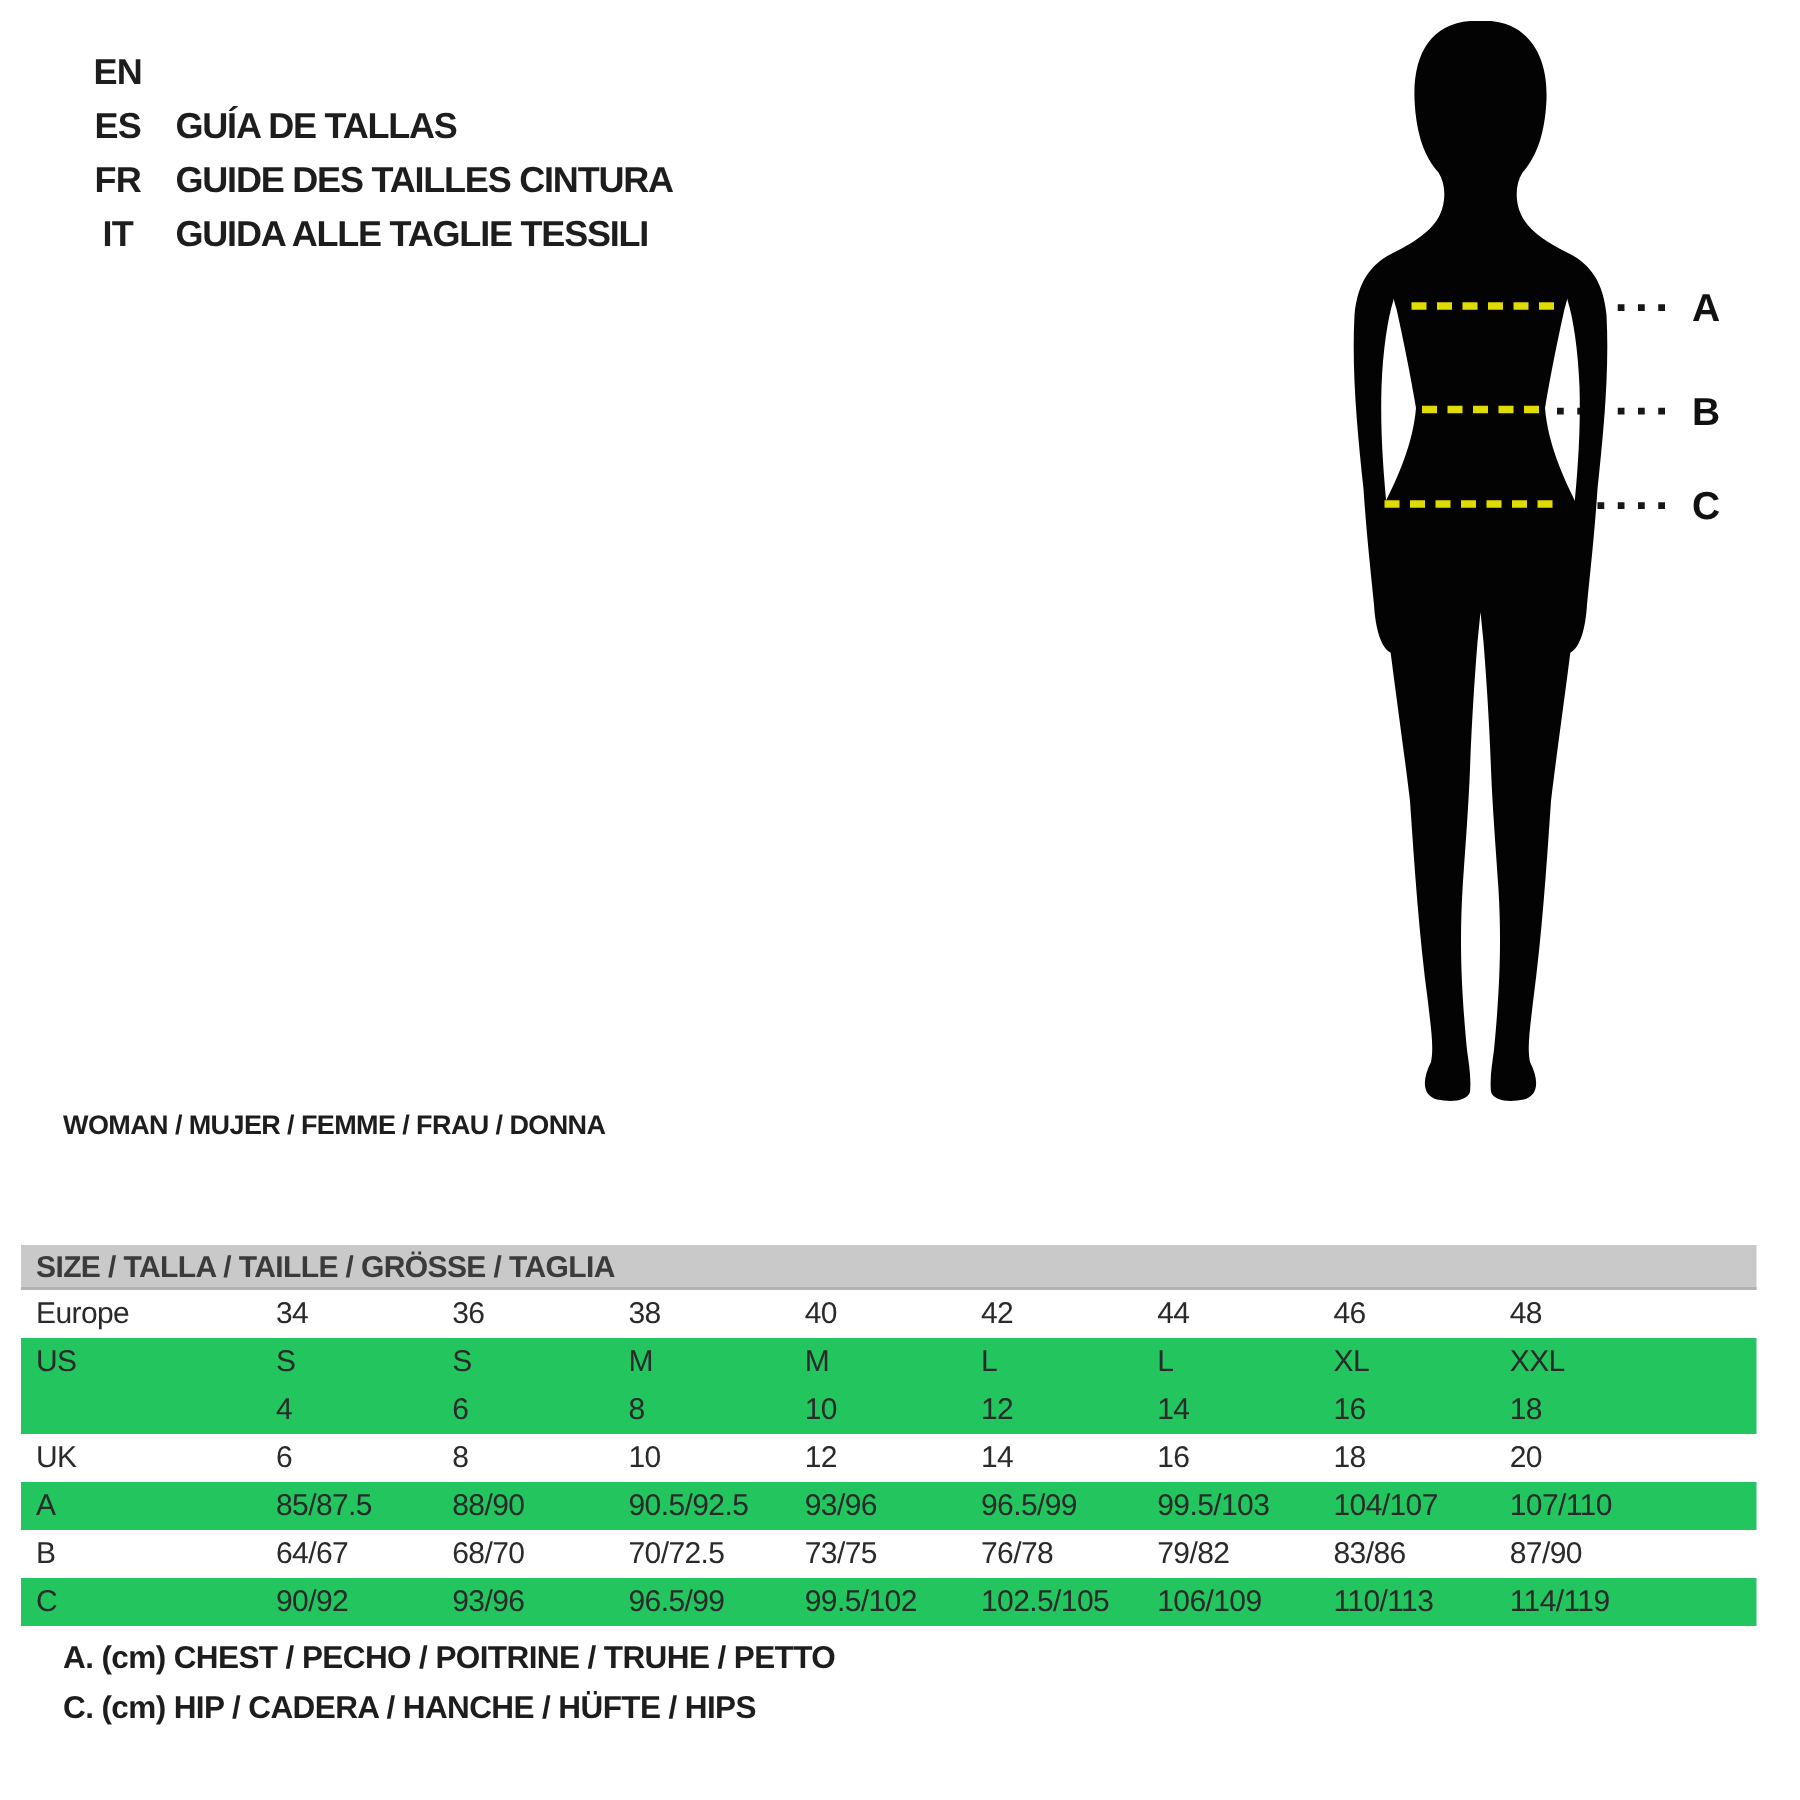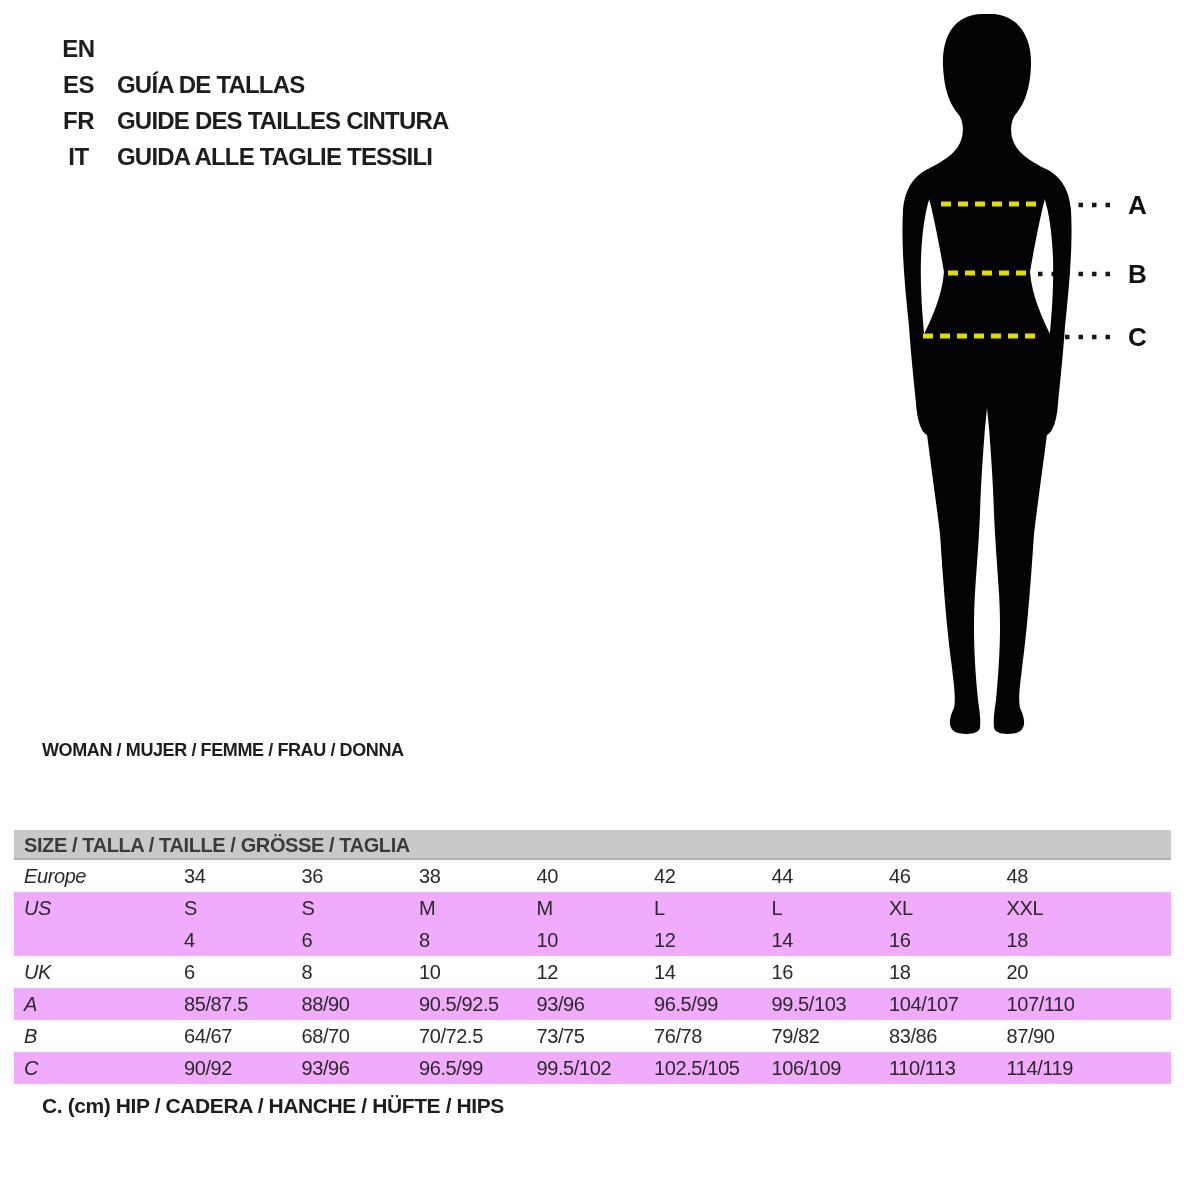--- a/index.html
+++ b/index.html
@@ -18,22 +18,22 @@
   .marker-label { font-family:"Liberation Sans", sans-serif; font-weight:bold; font-size:26px; fill:#111; }
 
   
   .section-title { position:absolute; left:42px; top:740px; font-weight:bold; font-size:18px; letter-spacing:-0.4px; }
 
   
   .size-table { position:absolute; left:14px; top:786px; width:1157px;margin-top:44px; }
   .t-header { height:30px; line-height:30px; background:#c9c9c9; border-bottom:2px solid #b2b2b2;
               font-weight:bold; font-size:20px; color:#3b3b3b; padding-left:10px; letter-spacing:-0.4px; }
   .t-row { display:grid; grid-template-columns:170px repeat(8, 117.5px) 1fr; height:32px; align-items:center; }
-  .t-row.shade { background:#f0abfc; }
-  .t-label { padding-left:10px; font-size:20px; color:#2a2a2a; letter-spacing:-0.4px;font-style:italic; }
+  .t-row.shade { background:#22c55e; }
+  .t-label { padding-left:10px; font-size:20px; color:#2a2a2a; letter-spacing:-0.4px; }
   .t-cell { text-align:left; font-size:20px; color:#2a2a2a; letter-spacing:-0.4px; }
 
   
   .legend { position:absolute; left:42px; top:1089px; }
   .legend-line { font-weight:bold; font-size:21px; letter-spacing:-0.4px; height:33px; line-height:33px; white-space:nowrap; }
 </style>
 </head>
 <body>
 
 <div class="lang-list">
@@ -223,14 +223,15 @@
         <div class="t-cell">102.5/105</div>
         <div class="t-cell">106/109</div>
         <div class="t-cell">110/113</div>
         <div class="t-cell">114/119</div>
         <div></div>
       </div>
     </div>
 </div>
 
 <div class="legend">
+  <div class="legend-line">A. (cm) CHEST / PECHO / POITRINE / TRUHE / PETTO</div>
   <div class="legend-line">C. (cm) HIP / CADERA / HANCHE / HÜFTE / HIPS</div>
 </div>
 
 </body></html>

